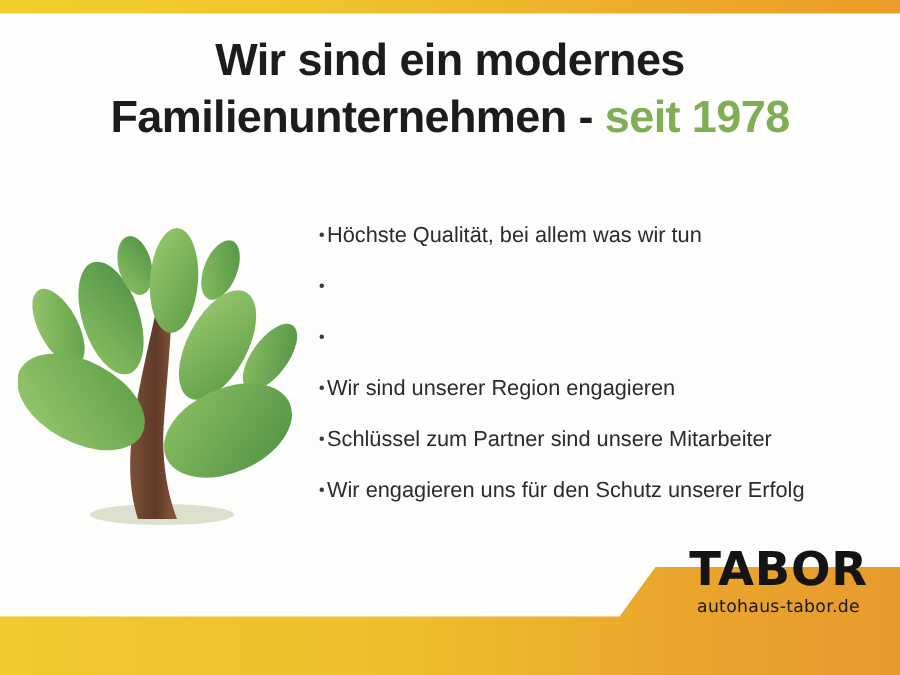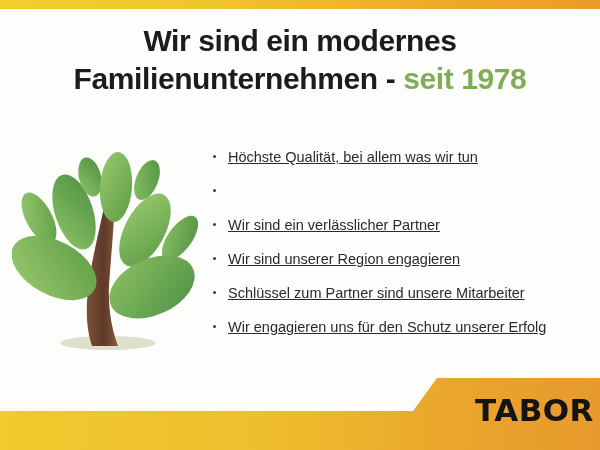--- a/index.html
+++ b/index.html
@@ -80,41 +80,40 @@
     position: absolute;
     left: 3px;
     top: 15px;
     width: 3.4px;
     height: 3.4px;
     border-radius: 50%;
     background: #3a3a3a;
   }
   .bullet-text {
     display: inline-block;
-    margin-left: 18px;
-    text-decoration: underline;
+    margin-left: 8px;
   }
 
   
   #bottom-band {
     position: absolute;
     left: 0;
     top: 376px;
     width: 600px;
     height: 74px;
   }
   #bottom-band svg {
     display: block;
   }
   #logo-wrap {
     position: absolute;
     left: 444px;
-    top: 394px;
+    top: 364px;
     width: 150px;
-    text-align: right;
+    text-align: center;
   }
   #logo-word {
     font-size: 31px;
     font-weight: bold;
     letter-spacing: 0.5px;
     color: #141414;
     line-height: 32px;
     font-family: "DejaVu Sans", sans-serif;
   }
   #logo-tag {
@@ -179,21 +178,20 @@
   <div id="bullets">
     <div class="bullet-row">
       <span class="bullet-dot"></span>
       <span class="bullet-text">Höchste Qualität, bei allem was wir tun</span>
     </div>
     <div class="bullet-row">
       <span class="bullet-dot"></span>
     </div>
     <div class="bullet-row">
       <span class="bullet-dot"></span>
-      <span class="bullet-text">Wir sind ein verlässlicher Partner</span>
     </div>
     <div class="bullet-row">
       <span class="bullet-dot"></span>
       <span class="bullet-text">Wir sind unserer Region engagieren</span>
     </div>
     <div class="bullet-row">
       <span class="bullet-dot"></span>
       <span class="bullet-text">Schlüssel zum Partner sind unsere Mitarbeiter</span>
     </div>
     <div class="bullet-row">
@@ -211,15 +209,16 @@
           <stop offset="75%" stop-color="#eaa62c"></stop>
           <stop offset="100%" stop-color="#e79a2c"></stop>
         </linearGradient>
       </defs>
       <path d="M0 35 L 413 35 L 437 2 L 600 2 L 600 74 L 0 74 Z" fill="url(#bandg)"></path>
     </svg>
   </div>
 
   <div id="logo-wrap">
     <div id="logo-word">TABOR</div>
+    <div id="logo-tag">autohaus-tabor.de</div>
   </div>
 
 </div>
 
 </body></html>

